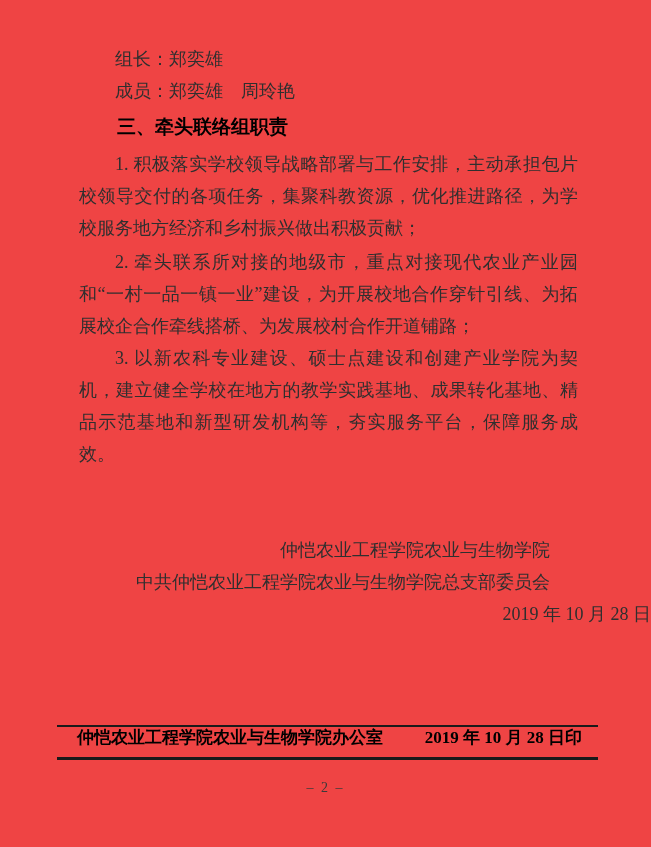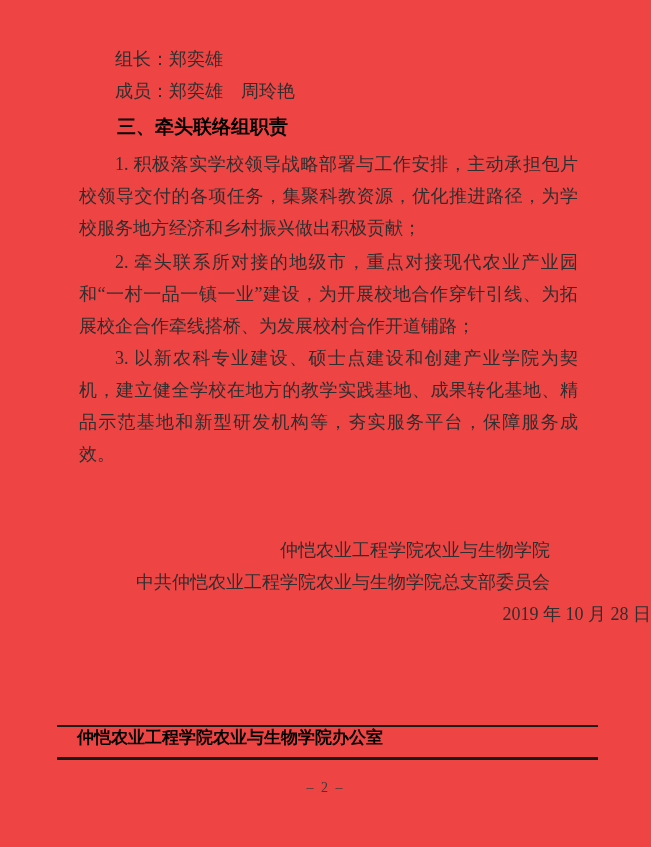--- a/index.html
+++ b/index.html
@@ -111,18 +111,19 @@
 
   <div class="signature">
     <div class="org">仲恺农业工程学院农业与生物学院</div>
     <div class="org">中共仲恺农业工程学院农业与生物学院总支部委员会</div>
     <div class="date">2019 年 10 月 28 日</div>
   </div>
 
   <div class="footer-rule-top"></div>
   <div class="footer-row">
     <span class="issuer">仲恺农业工程学院农业与生物学院办公室</span>
+    <span class="print-date">2019 年 10 月 28 日印</span>
   </div>
   <div class="footer-rule-bottom"></div>
 
   <div class="page-number">– 2 –</div>
 
 </div>
 
 </body></html>

